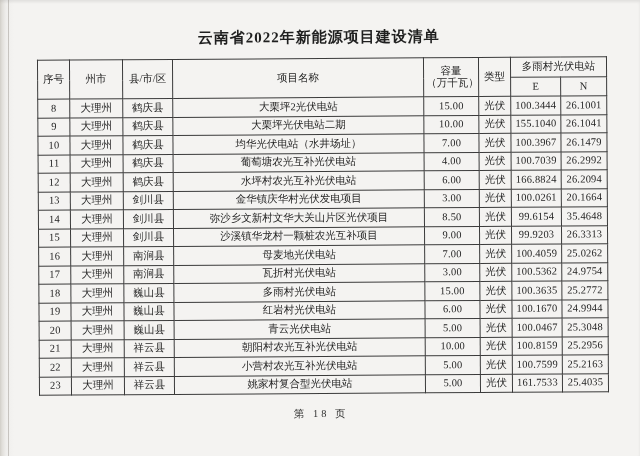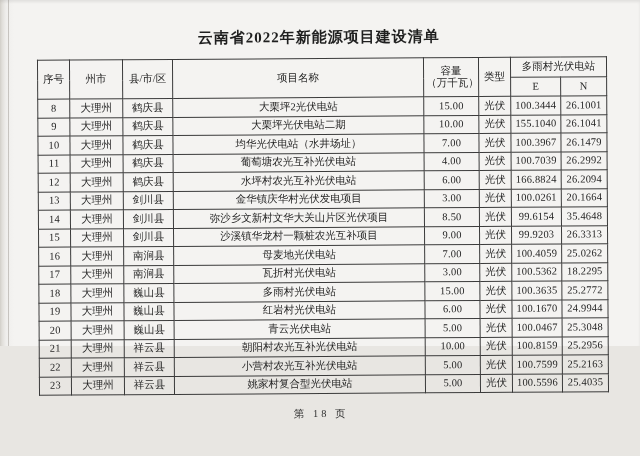--- a/index.html
+++ b/index.html
@@ -2,21 +2,21 @@
 <html><head>
 <meta charset="utf-8">
 <style>
   html,body{margin:0;padding:0;}
   body{
     width:640px;height:456px;overflow:hidden;
     background:#e8e6e2;
     font-family:"Liberation Serif","DejaVu Serif",serif;
   }
   .page{
-    position:relative;width:640px;height:346px;
+    position:relative;width:640px;height:456px;
     background:linear-gradient(90deg,#d9d6d0 0px,#efeeec 6px,#f4f3f1 14px,#f4f3f1 100%);
     box-shadow:inset 0 2px 3px rgba(0,0,0,0.08);
   }
   .scan-line{
     position:absolute;left:8px;top:0;width:1px;height:100%;
     background:rgba(120,115,105,0.35);
   }
   .content{
     position:absolute;left:0;top:0;width:640px;height:456px;
     transform:rotate(-0.35deg);
@@ -186,21 +186,21 @@
             <td class="coord">25.0262</td>
           </tr>
           <tr>
             <td class="num">17</td>
             <td>大理州</td>
             <td>南涧县</td>
             <td>瓦折村光伏电站</td>
             <td class="num">3.00</td>
             <td>光伏</td>
             <td class="coord">100.5362</td>
-            <td class="coord">18.2295</td>
+            <td class="coord">24.9754</td>
           </tr>
           <tr>
             <td class="num">18</td>
             <td>大理州</td>
             <td>巍山县</td>
             <td>多雨村光伏电站</td>
             <td class="num">15.00</td>
             <td>光伏</td>
             <td class="coord">100.3635</td>
             <td class="coord">25.2772</td>
@@ -245,21 +245,21 @@
             <td class="coord">100.7599</td>
             <td class="coord">25.2163</td>
           </tr>
           <tr>
             <td class="num">23</td>
             <td>大理州</td>
             <td>祥云县</td>
             <td>姚家村复合型光伏电站</td>
             <td class="num">5.00</td>
             <td>光伏</td>
-            <td class="coord">100.5596</td>
+            <td class="coord">161.7533</td>
             <td class="coord">25.4035</td>
           </tr>
         </tbody>
     </table>
 
     <div class="page-footer">第 18 页</div>
 
   </div>
 </div>
 

